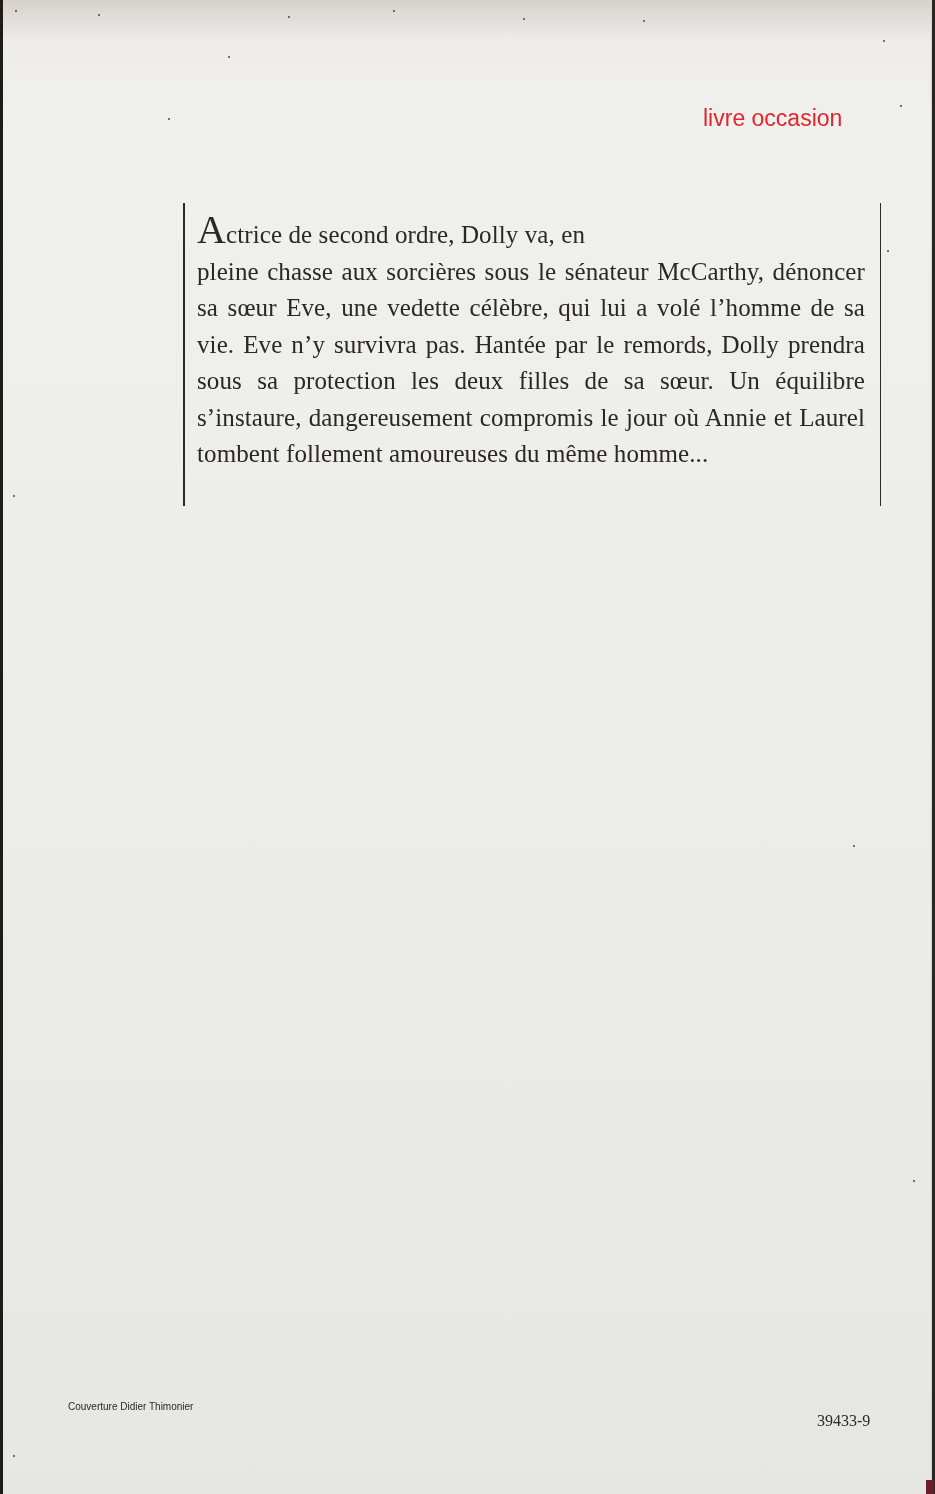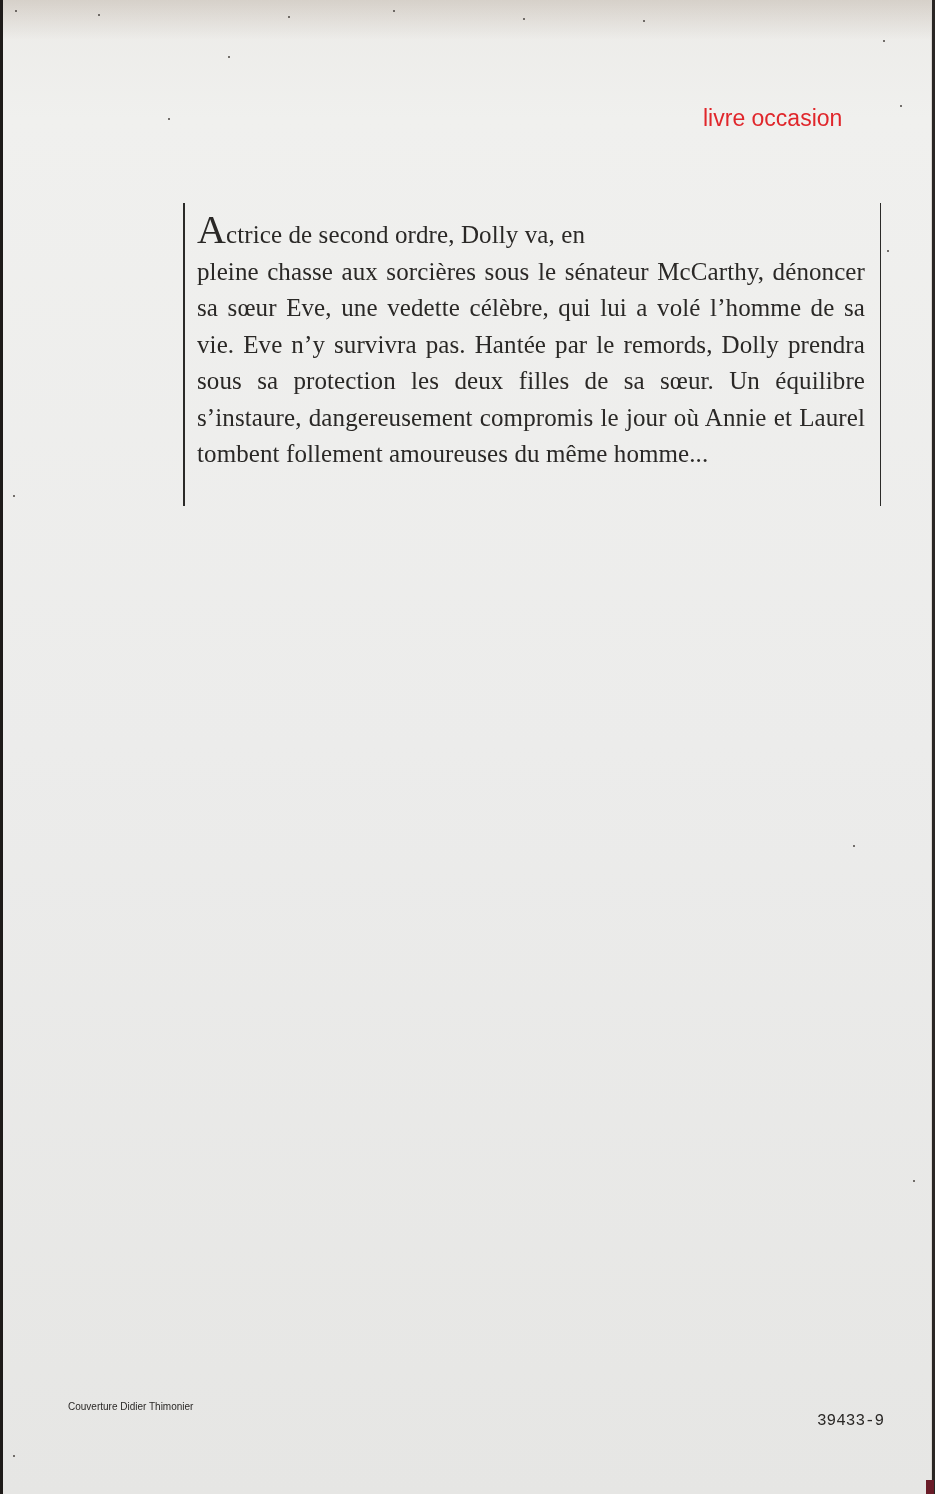--- a/index.html
+++ b/index.html
@@ -83,21 +83,21 @@
       top: 1396px;
       font-family: Liberation Sans, sans-serif;
       font-size: 10px;
       line-height: 22px;
       color: #2a2826;
     }
     .code {
       position: absolute;
       left: 814px;
       top: 1412px;
-      font-family: Liberation Mono, monospace;
+      font-family: Liberation Serif, serif;
       font-size: 16px;
       color: #2a2826;
     }
     .corner-br {
       position: absolute;
       right: -3px;
       bottom: 0;
       width: 8px;
       height: 14px;
       background: #6a1c28;

